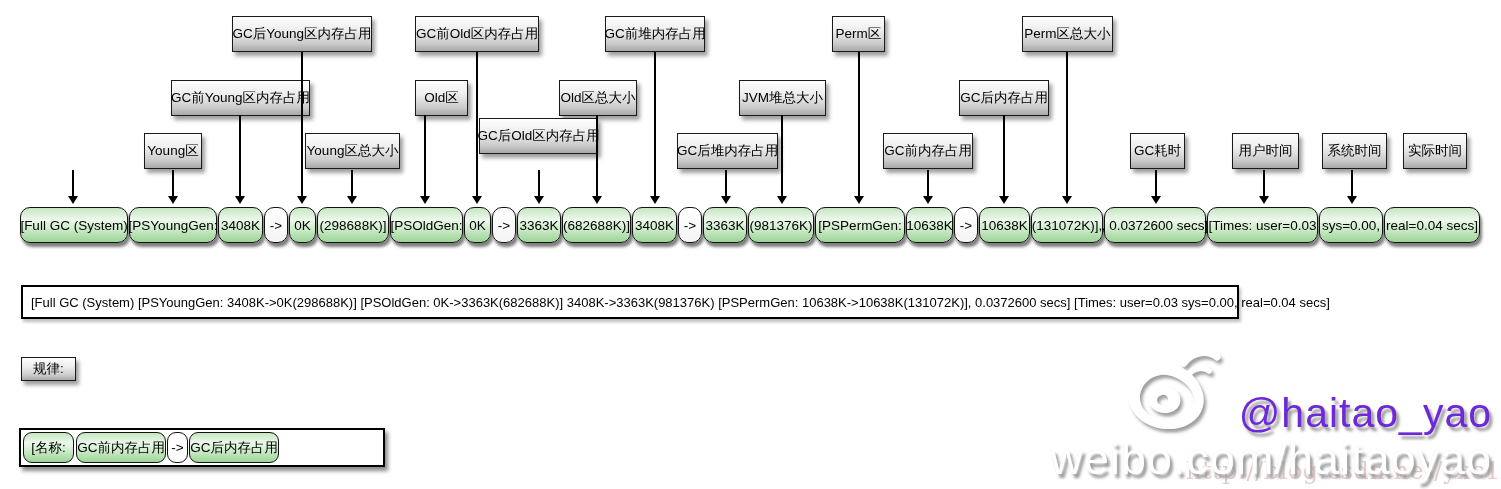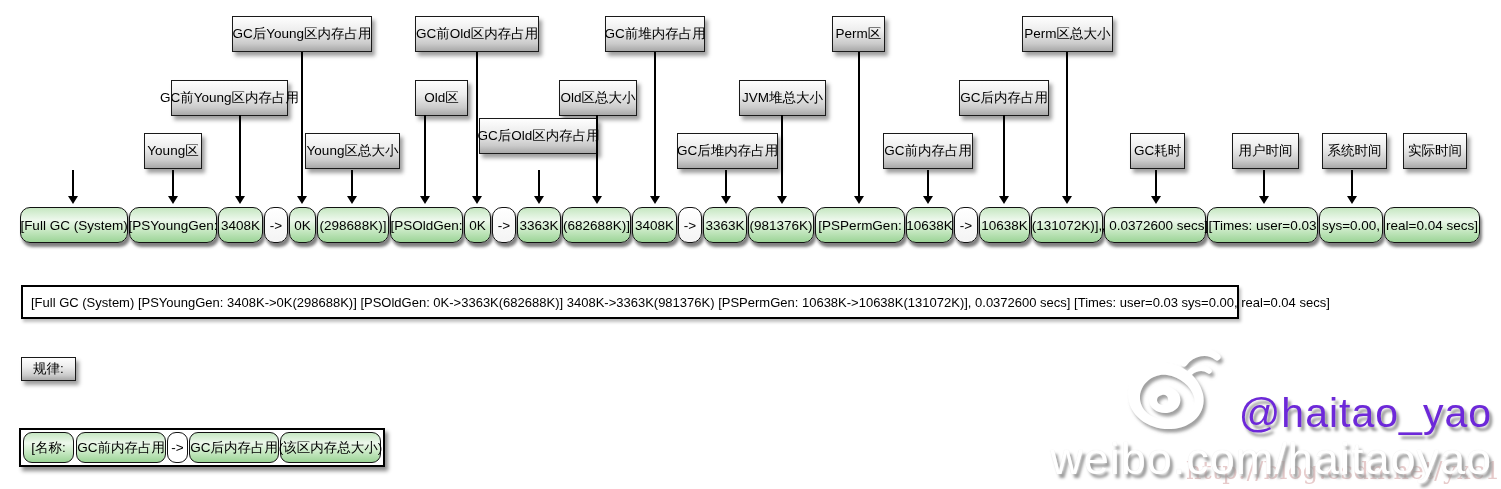--- a/index.html
+++ b/index.html
@@ -64,21 +64,21 @@
 <body>
 
 <div class="canvas">
 
   <div class="lbl" style="left:232px;top:16px;width:140px">GC后Young区内存占用</div>
   <div class="lbl" style="left:415px;top:16px;width:124px">GC前Old区内存占用</div>
   <div class="lbl" style="left:605px;top:16px;width:100px">GC前堆内存占用</div>
   <div class="lbl" style="left:832px;top:16px;width:53px">Perm区</div>
   <div class="lbl" style="left:1022px;top:16px;width:91px">Perm区总大小</div>
 
-  <div class="lbl" style="left:171px;top:80px;width:117px">GC前Young区内存占用</div>
+  <div class="lbl" style="left:171px;top:80px;width:139px">GC前Young区内存占用</div>
   <div class="lbl" style="left:415px;top:80px;width:53px">Old区</div>
   <div class="lbl" style="left:559px;top:80px;width:78px">Old区总大小</div>
   <div class="lbl" style="left:739px;top:80px;width:87px">JVM堆总大小</div>
   <div class="lbl" style="left:959px;top:80px;width:90px">GC后内存占用</div>
 
   <div class="lbl" style="left:144px;top:133px;width:58px">Young区</div>
   <div class="lbl" style="left:305px;top:133px;width:95px">Young区总大小</div>
   <div class="lbl" style="left:479px;top:118px;width:119px">GC后Old区内存占用</div>
   <div class="lbl" style="left:677px;top:133px;width:101px">GC后堆内存占用</div>
   <div class="lbl" style="left:883px;top:133px;width:90px">GC前内存占用</div>
@@ -193,21 +193,20 @@
 
   <div class="logbox">[Full GC (System) [PSYoungGen: 3408K-&gt;0K(298688K)] [PSOldGen: 0K-&gt;3363K(682688K)] 3408K-&gt;3363K(981376K) [PSPermGen: 10638K-&gt;10638K(131072K)], 0.0372600 secs] [Times: user=0.03 sys=0.00, real=0.04 secs]</div>
 
   <div class="lbl rulebox">规律:</div>
 
   <div class="pattern">
     <div class="pseg" style="left:2px;width:51px">[名称:</div>
     <div class="pseg" style="left:55px;width:90px">GC前内存占用</div>
     <div class="pseg op" style="left:146px;width:21px">-&gt;</div>
     <div class="pseg" style="left:168px;width:90px">GC后内存占用</div>
-    <div class="pseg" style="left:259px;width:101px">(该区内存总大小)</div>
   </div>
 
   <svg class="wm-logo" width="112" height="100" viewBox="0 0 112 100">
     <defs>
       <filter id="wmsh" x="-30%" y="-30%" width="170%" height="170%">
         <feDropShadow dx="2.5" dy="3.5" stdDeviation="1.8" flood-color="#8f8f8f" flood-opacity="0.85"></feDropShadow>
       </filter>
     </defs>
     <g filter="url(#wmsh)">
       <path fill="#ffffff" fill-rule="evenodd" d="M45 18 C24 15 6 29 6 49 C6 71 27 85 49 84 C71 83 85 67 81 49 C77 32 62 20 45 18 Z

